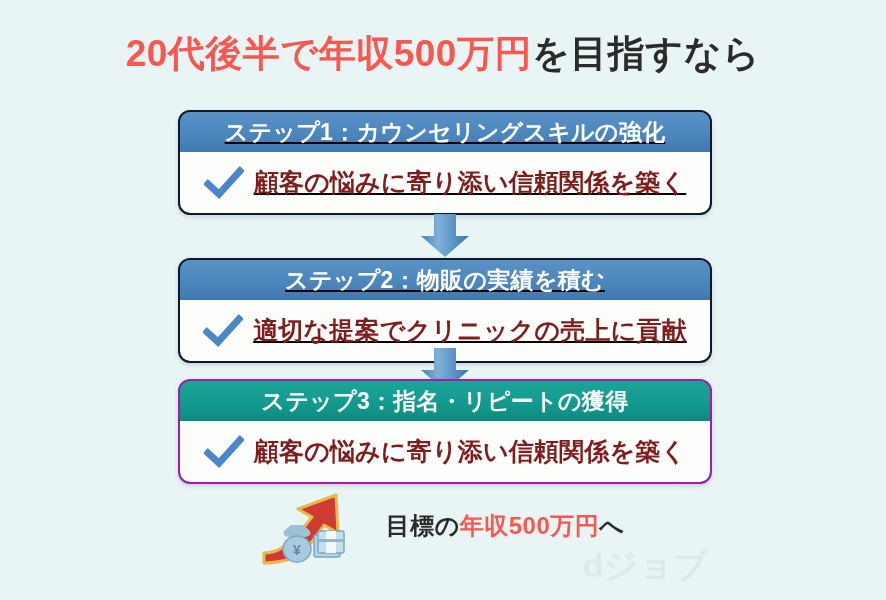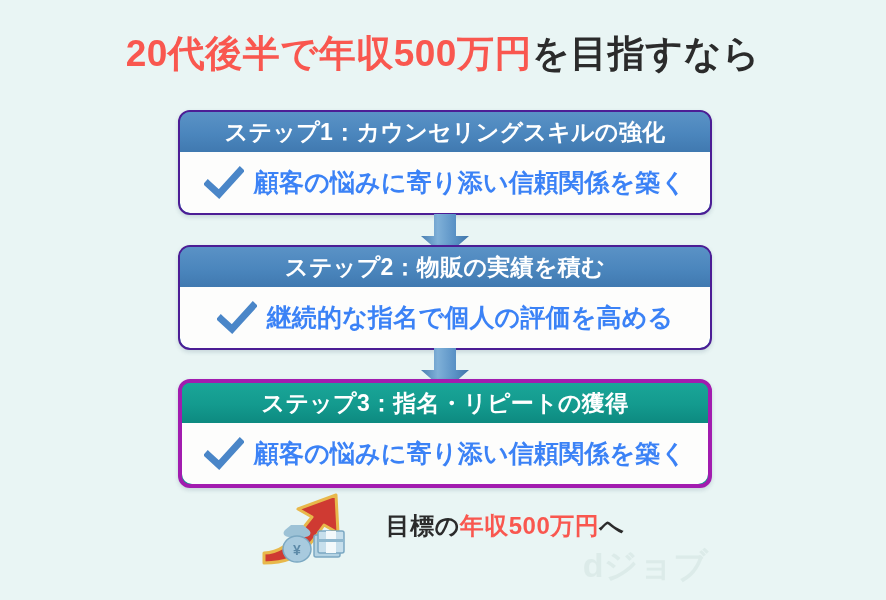--- a/index.html
+++ b/index.html
@@ -41,22 +41,22 @@
   
   .step-box {
     position: absolute;
     left: 178px;
     width: 534px;
     border-radius: 12px;
     overflow: hidden;
     box-sizing: border-box;
     box-shadow: 0 2px 4px rgba(40,70,100,0.18);
   }
-  .step-box.blue  { border: 2px solid #4c1d95; background: #4b86bd; }
-  .step-box.teal  { border: 4px solid #a21caf; background: #139a8e; }
+  .step-box.blue  { border: 2px solid #0f172a; background: #4b86bd; text-decoration: underline; }
+  .step-box.teal  { border: 2px solid #a21caf; background: #139a8e; }
 
   .step-head {
     height: 40px;
     line-height: 40px;
     text-align: center;
     color: #ffffff;
     font-size: 23px;
     font-weight: bold;
     letter-spacing: 0.3px;
     white-space: nowrap;
@@ -78,27 +78,27 @@
   }
   .check-icon {
     width: 40px;
     height: 34px;
     margin-right: 10px;
     flex: 0 0 auto;
   }
   .step-text {
     font-size: 25px;
     font-weight: bold;
-    color: #3b82f6;
+    color: #7f1d1d;
     letter-spacing: 0.2px;
     white-space: nowrap;
   }
 
   #step1 { top: 110px; }
-  #step2 { top: 245px; }
+  #step2 { top: 258px; }
   #step3 { top: 379px; }
 
   
   .connector {
     position: absolute;
     left: 417px;
     width: 56px;
     height: 44px;
   }
   #connector1 { top: 214px; }
@@ -173,21 +173,21 @@
     </defs>
     <polygon points="17,0 39,0 39,22 52,22 28,43 4,22 17,22" fill="url(#arrGrad1)"></polygon>
   </svg>
 
   <div class="step-box blue" id="step2">
     <div class="step-head blue">ステップ2：物販の実績を積む</div>
     <div class="step-body">
       <svg class="check-icon" viewBox="0 0 40 34">
         <path d="M4 18 L15 28 L36 5" stroke="#4a86c8" stroke-width="7" fill="none" stroke-linecap="square" stroke-linejoin="miter"></path>
       </svg>
-      <span class="step-text">継続的な指名で個人の評価を高める</span>
+      <span class="step-text">適切な提案でクリニックの売上に貢献</span>
     </div>
   </div>
 
   <svg class="connector" id="connector2" viewBox="0 0 56 44">
     <defs>
       <linearGradient id="arrGrad2" x1="0" y1="0" x2="1" y2="0">
         <stop offset="0%" stop-color="#4a7fb2"></stop>
         <stop offset="35%" stop-color="#7fb0d8"></stop>
         <stop offset="70%" stop-color="#5a92c6"></stop>
         <stop offset="100%" stop-color="#3f74a8"></stop>

